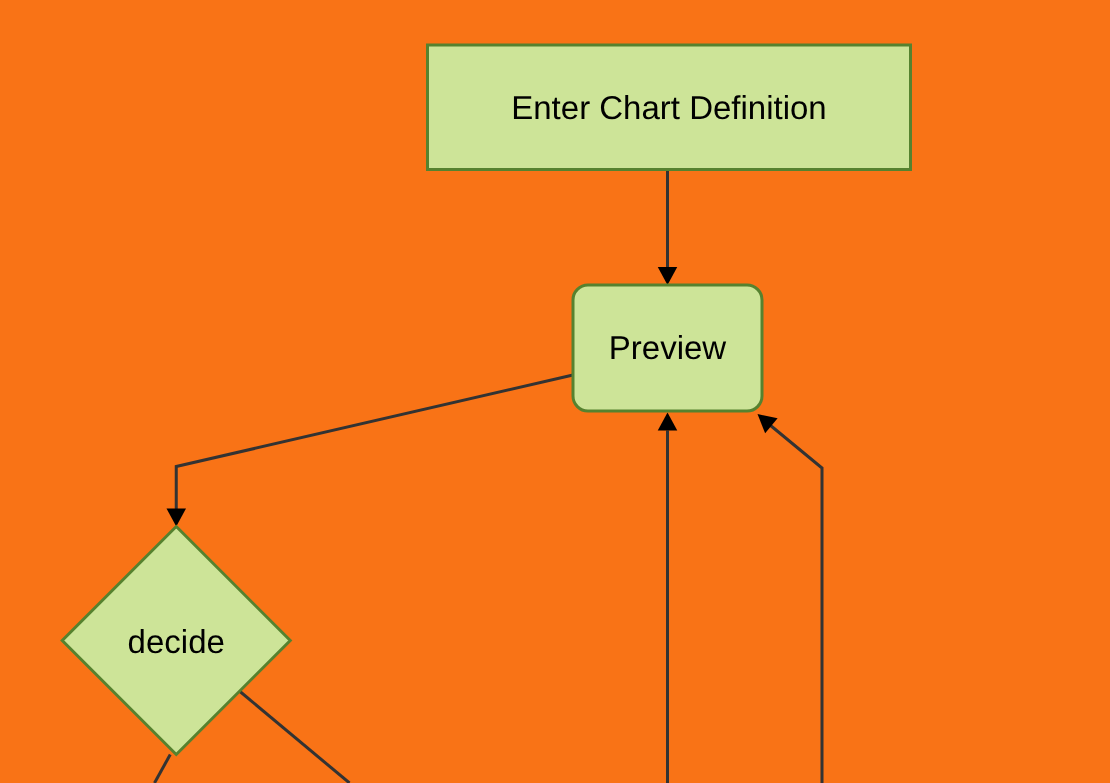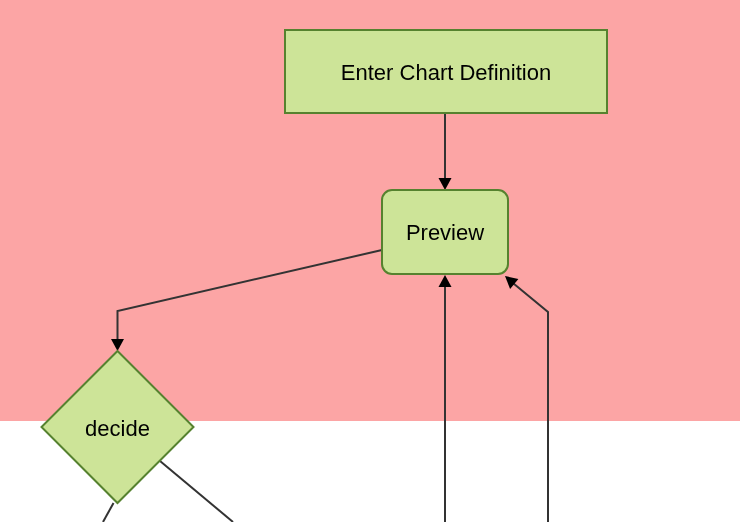--- a/index.html
+++ b/index.html
@@ -7,22 +7,22 @@
     padding: 0;
     background: #ffffff;
     width: 740px;
     height: 522px;
     overflow: hidden;
     font-family: "Liberation Sans", "DejaVu Sans", sans-serif;
   }
   .canvas-wrap {
     position: relative;
     width: 740px;
-    height: 421px;
-    background: #fca5a5;
+    height: 522px;
+    background: #f97316;
   }
   svg {
     display: block;
   }
   .node-label {
     font-family: "Liberation Sans", "DejaVu Sans", sans-serif;
     font-size: 22px;
   }
   .edge-line {
     fill: none;

